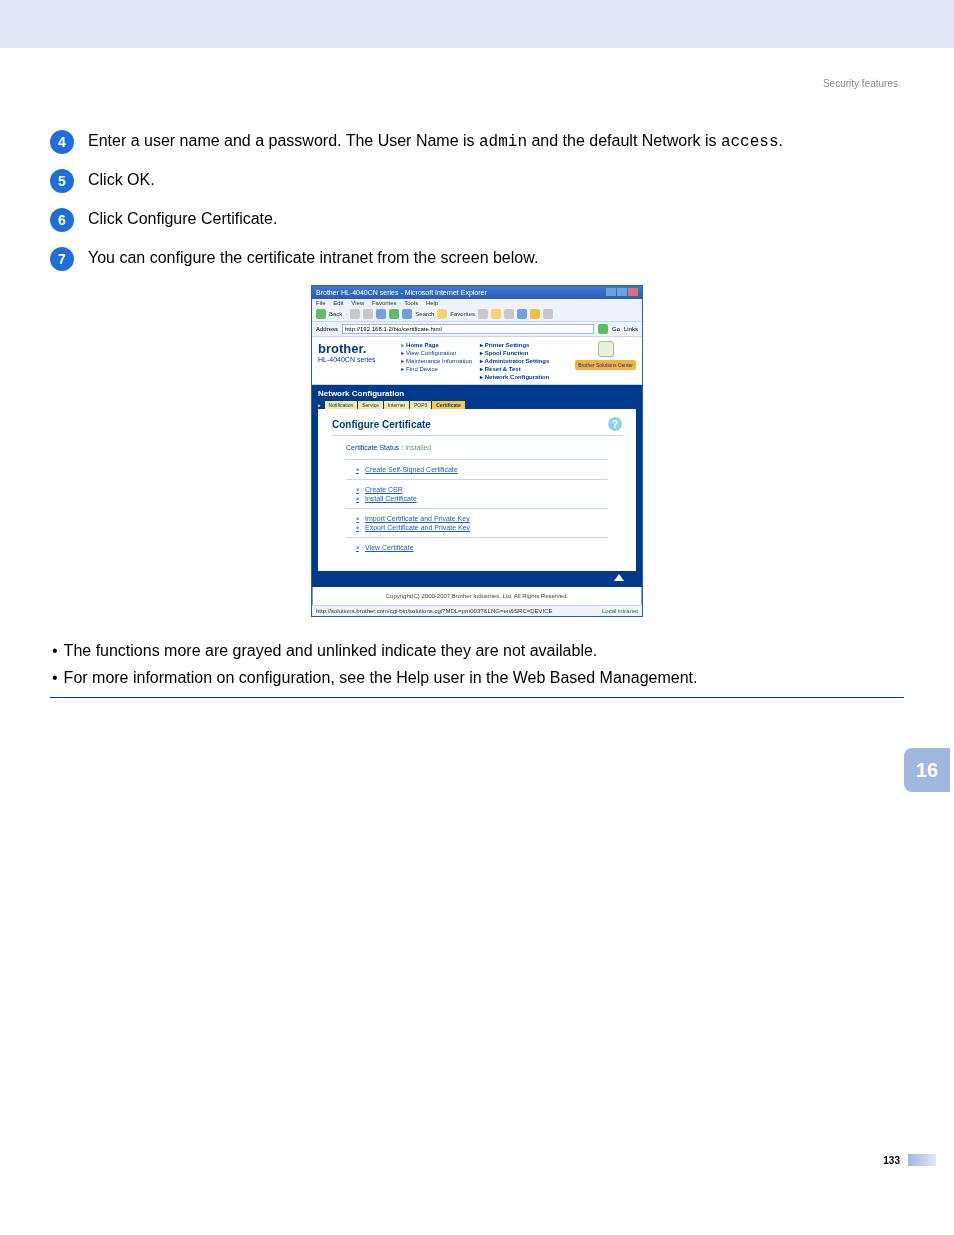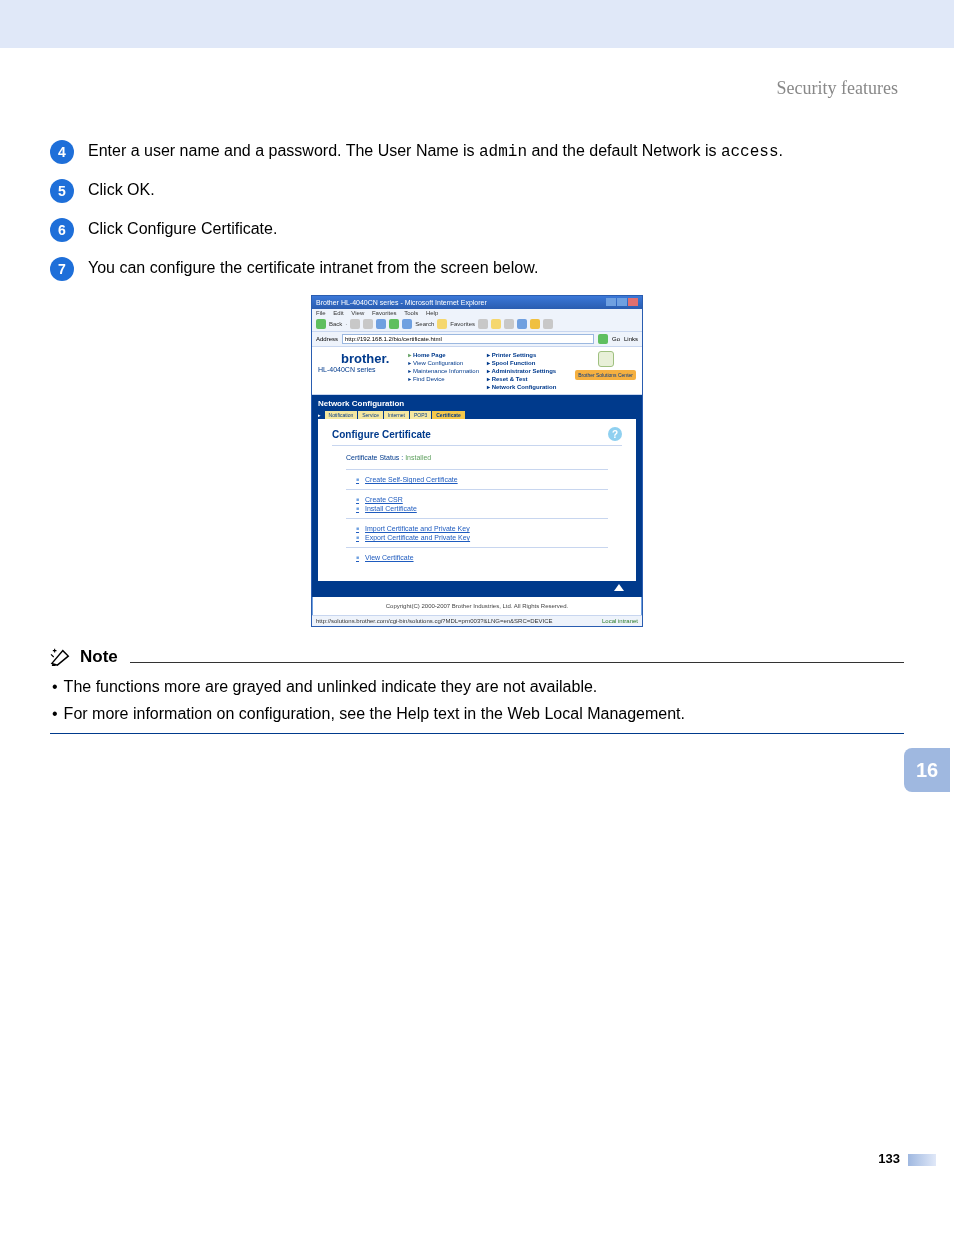--- a/index.html
+++ b/index.html
@@ -15,24 +15,23 @@
   }
   .page {
     padding: 30px 50px 20px 50px;
     position: relative;
     min-height: 1140px;
     box-sizing: border-box;
   }
   .section-header {
     text-align: right;
     color: #888;
-    font-size: 18px;
+    font-size: 10px;
     margin-bottom: 40px;
     padding-right: 6px;
-    font-family: Liberation Serif, serif;
   }
   .step-row {
     display: flex;
     align-items: flex-start;
     margin: 8px 0 14px 0;
     font-size: 16px;
     line-height: 1.5;
   }
   .step-num {
     flex: 0 0 24px;
@@ -95,21 +94,21 @@
     border-bottom:1px solid #c8d6ef;
   }
   .ie-address input{
     flex:1; font-size:6px; padding:1px 2px; border:1px solid #9bb8e0; background:#fff;
   }
   .go-btn{ width:10px;height:10px;background:#5fbf5f;border-radius:2px;}
   .brother-header{
     display:flex; justify-content:space-between; align-items:flex-start;
     padding:4px 6px; background:#fff; border-bottom:1px solid #c8d6ef;
   }
-  .brother-left .logo{ color:#003a8c; font-weight:bold; font-size:13px; font-family:Arial;margin-left:23px; }
+  .brother-left .logo{ color:#003a8c; font-weight:bold; font-size:13px; font-family:Arial; }
   .brother-left .model{ color:#003a8c; font-size:7px; }
   .brother-links{ font-size:6px; color:#003a8c; display:grid; grid-template-columns:auto auto; column-gap:8px; row-gap:1px;}
   .brother-links span:nth-child(2),
   .brother-links span:nth-child(4),
   .brother-links span:nth-child(6),
   .brother-links span:nth-child(8),
   .brother-links span:nth-child(10){ font-weight:bold; color:#003a8c;}
   .brother-links b{color:#5fa05f;}
   .status-glyph{ width:14px;height:14px; background:#e8f0d8; border:1px solid #9fc080; border-radius:3px; }
   .solutions-btn{ font-size:5px; background:#f5b040; color:#003a8c; padding:2px 3px; border-radius:2px;}
@@ -143,21 +142,21 @@
   .note-line{ flex:1; border-bottom:1px solid #333; margin-left:12px; height:10px;}
   .note-list{ font-size:16px; margin:6px 0 0 0; padding:0 0 6px 0; line-height:1.7; border-bottom:1px solid #003a8c;}
   .note-list div::before{ content:"\2022 "; margin:0 6px 0 2px;}
   .chapter-tab{
     position:absolute; right:4px; top:700px;
     background:#9fb8e0; color:#fff; font-weight:bold; font-size:20px;
     width:46px; height:44px; border-radius:8px 0 0 8px;
     display:flex; align-items:center; justify-content:center;
   }
   .page-num{
-    position:absolute; right:54px; bottom:22px; font-size:13px; font-weight:bold;
+    position:absolute; right:54px; bottom:22px; font-size:10px; font-weight:bold;
   }
   .page-num-bar{
     position:absolute; right:18px; bottom:22px; width:28px; height:12px;
     background:linear-gradient(to right,#9fb8e0,#e0e8f8);
   }
 </style>
 </head>
 <body>
 
 <div class="top-band"></div>
@@ -304,33 +303,23 @@
       </div>
       <div class="copyright">Copyright(C) 2000-2007 Brother Industries, Ltd. All Rights Reserved.</div>
       <div class="ie-status">
         <span>http://solutions.brother.com/cgi-bin/solutions.cgi?MDL=prn003?&amp;LNG=en&amp;SRC=DEVICE</span>
         <span class="zone">Local intranet</span>
       </div>
     </div>
   </div>
 
   <div class="note-block">
-    <div class="note-header">
-      <span class="note-icon">
-        <svg viewBox="0 0 24 22">
-            <path d="M2 18 L14 4 L20 10 L8 20 Z M2 20 L6 20" fill="none" stroke="#000" stroke-width="1.6"></path>
-            <path d="M3 4 L7 4 M5 2 L5 6 M1 8 L4 11" stroke="#000" stroke-width="1.2"></path>
-          </svg>
-      </span>
-      <span class="note-title">Note</span>
-      <span class="note-line"></span>
-    </div>
     <div class="note-list">
       <div>The functions more are grayed and unlinked indicate they are not available.</div>
-      <div>For more information on configuration, see the Help text in the Web Local Management.</div>
+      <div>For more information on configuration, see the Help user in the Web Based Management.</div>
     </div>
   </div>
 
   <div class="chapter-tab">16</div>
   <div class="page-num">133</div>
   <div class="page-num-bar"></div>
 
 </div>
 
 </body></html>

